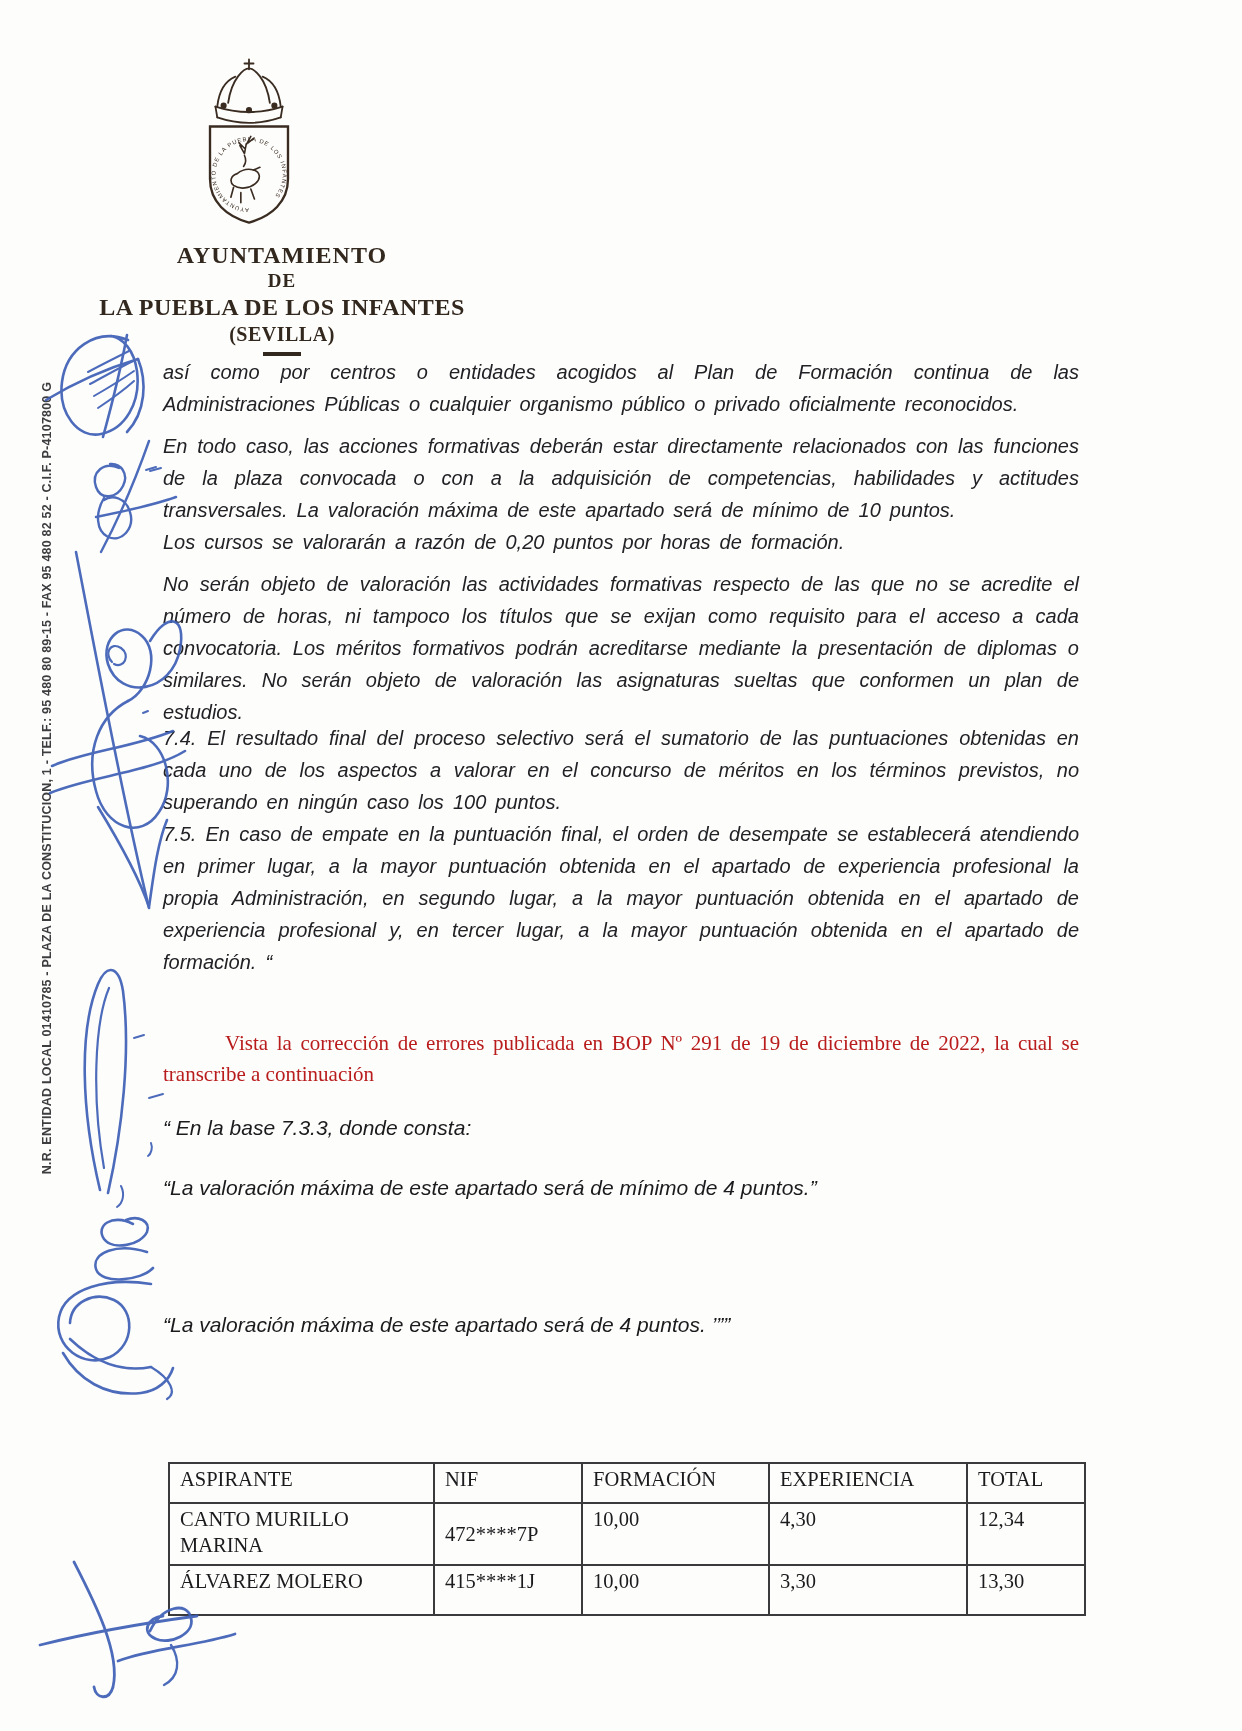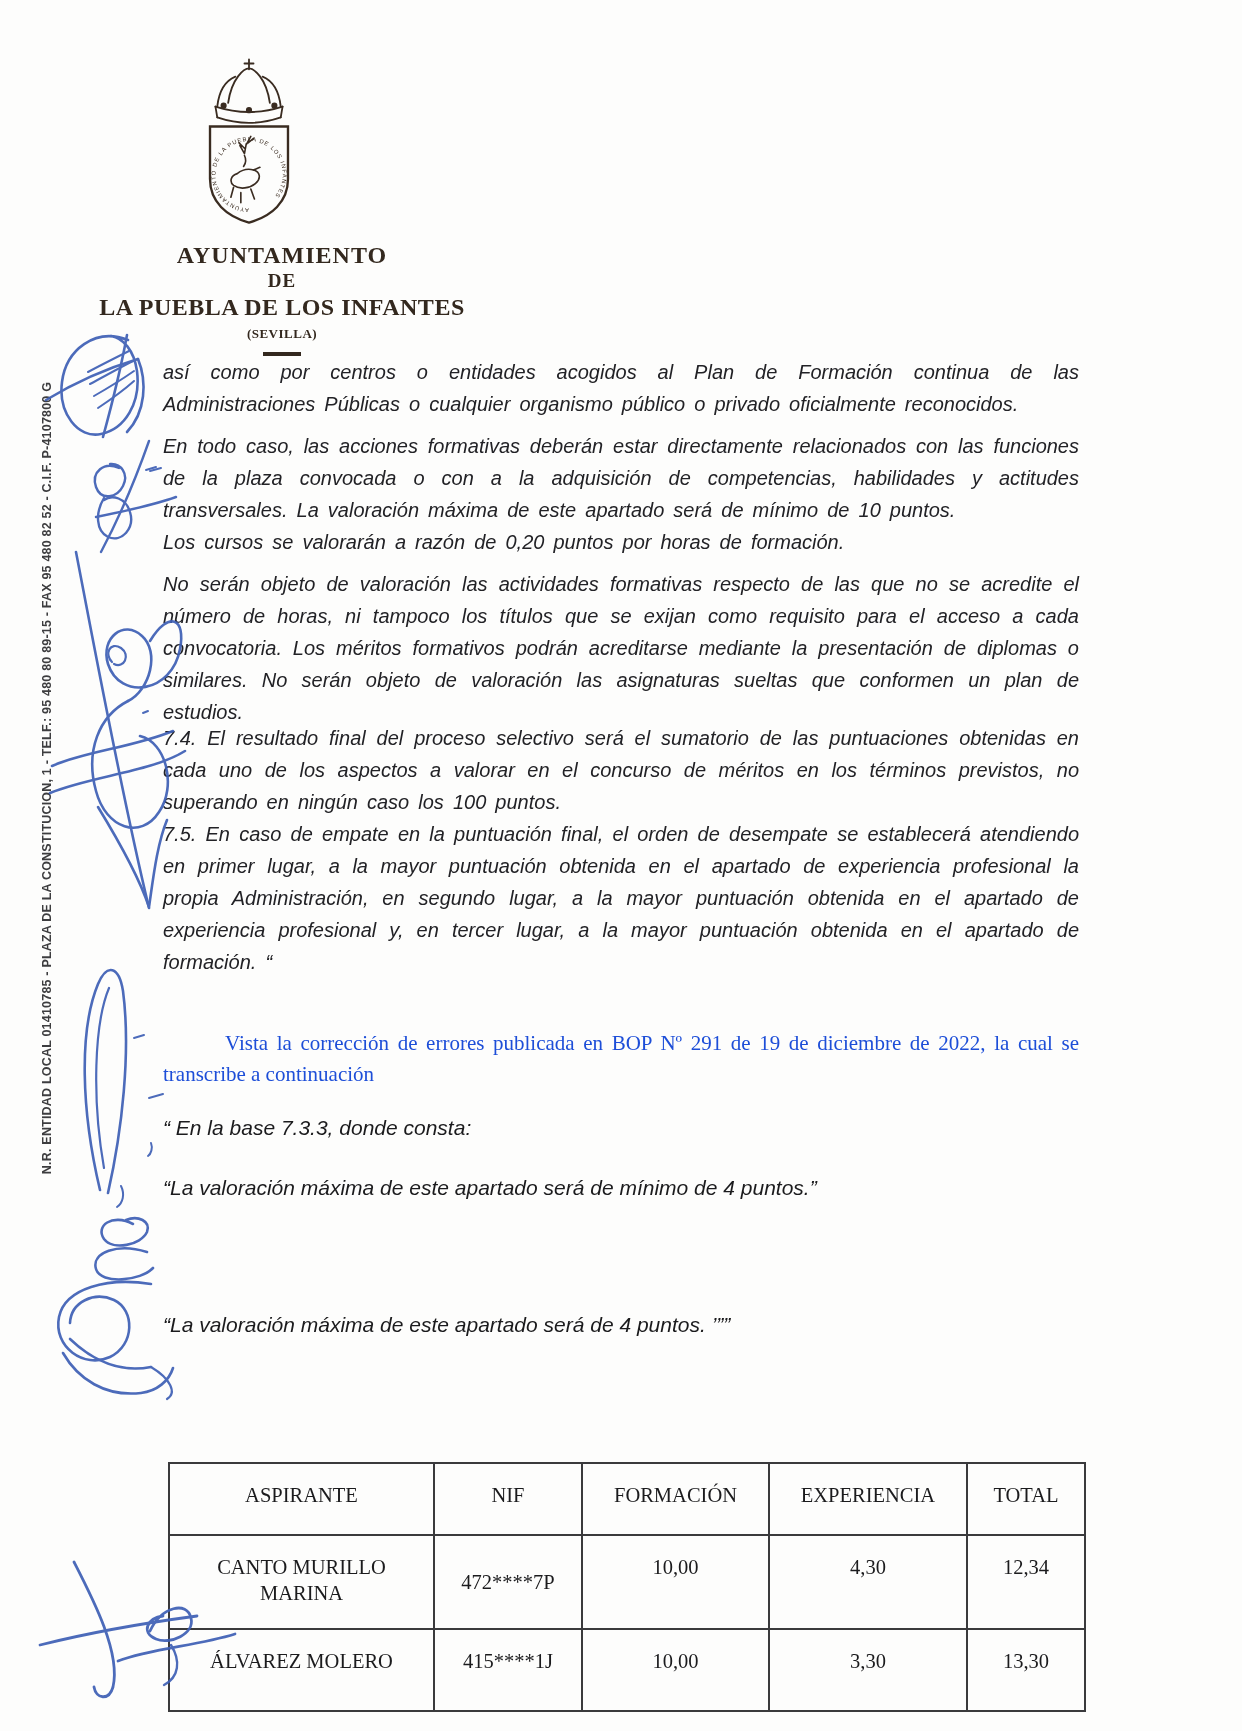--- a/index.html
+++ b/index.html
@@ -15,21 +15,21 @@
   
   .crest{position:absolute;left:181px;top:46px;width:136px;height:190px;}
   .org{
     position:absolute;left:58px;top:240px;width:380px;
     text-align:center;color:#33281e;
     font-family:"Liberation Serif", serif;font-weight:bold;margin-left:34px;
   }
   .org .l1{font-size:24px;letter-spacing:1px;line-height:30px;}
   .org .l2{font-size:19px;line-height:22px;letter-spacing:1px;}
   .org .l3{font-size:24px;letter-spacing:.5px;line-height:30px;}
-  .org .l4{font-size:13px;line-height:24px;letter-spacing:.5px;}
+  .org .l4{font-size:20px;line-height:24px;letter-spacing:.5px;}
   .org .dash{width:38px;height:4px;background:#33281e;margin:6px auto 0 auto;}
   
   .sidebar-vertical{
     position:absolute;left:47px;top:778px;
     transform:translate(-50%,-50%) rotate(-90deg);
     transform-origin:center;
     white-space:nowrap;
     font-family:"Liberation Sans", sans-serif;
     font-weight:bold;font-size:12.5px;letter-spacing:.2px;
     color:#3d3d3f;
@@ -39,37 +39,37 @@
     position:absolute;left:163px;width:916px;
     text-align:justify;
   }
   .it-sans{
     font-family:"Liberation Sans", sans-serif;
     font-style:italic;font-size:20px;line-height:32px;
     word-spacing:3.5px;color:#222226;
   }
   .serif{
     font-family:"Liberation Serif", serif;
-    font-size:21px;line-height:31px;color:#1d4ed8;
+    font-size:21px;line-height:31px;color:#b91c1c;
   }
   .serif-it{
     font-family:Liberation Sans, sans-serif;font-style:italic;
     font-size:21px;line-height:31px;color:#1b1b1d;
   }
   .indent{text-indent:62px;}
   .lead-pad{padding-left:62px;}
   
   .score-table{
     position:absolute;left:168px;top:1462px;width:916px;
     border-collapse:collapse;table-layout:fixed;
     font-family:"Liberation Serif", serif;font-size:20.5px;color:#1b1b1d;
   }
   .score-table td,.score-table th{
     border:2px solid #3a3a3c;
-    padding:18px 10px;vertical-align:top;text-align:center;
+    padding:2px 10px;vertical-align:top;text-align:left;
     font-weight:normal;line-height:26px;
   }
   .row-header td{height:34px;}
   .row-1 td{height:56px;}
   .row-2 td{height:44px;}
   .cell-mid{vertical-align:middle !important;}
   
   .sig-overlay{position:absolute;left:0;top:0;pointer-events:none;}
 </style>
 </head>

